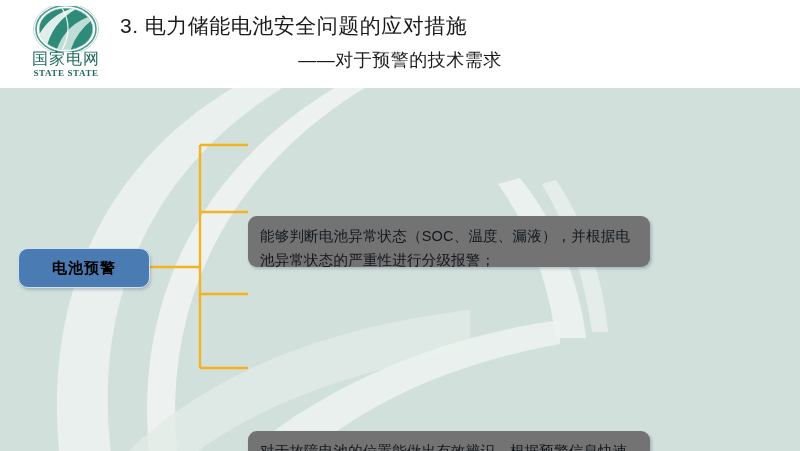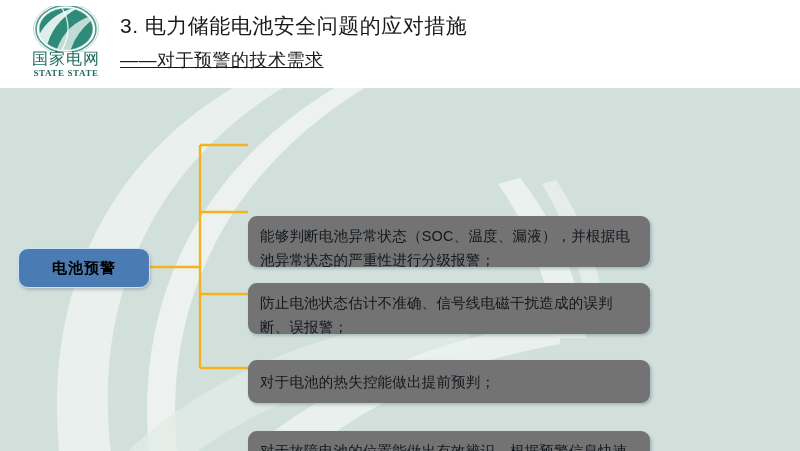--- a/index.html
+++ b/index.html
@@ -70,25 +70,25 @@
     font-size: 21px;
     color: #1a1a1a;
     letter-spacing: 0.5px;
     white-space: nowrap;
   }
   .title-sub {
     position: absolute;
     left: 120px;
     top: 48px;
     width: 560px;
+    text-align: center;
     font-size: 18px;
     color: #1a1a1a;
     letter-spacing: 0.5px;
     white-space: nowrap;
-    text-decoration: underline;
   }
 
   
   .canvas {
     position: absolute;
     left: 0; top: 88px;
     width: 800px;
     height: 363px;
     background: #d2e0dc;
     overflow: hidden;
@@ -221,26 +221,20 @@
     </svg>
 
     <div class="root-node">
       <span class="root-node-label">电池预警</span>
     </div>
 
     <div class="leaf l1">
       <span class="leaf-text">能够判断电池异常状态（SOC、温度、漏液），并根据电池异常状态的严重性进行分级报警；</span>
     </div>
 
-    <div class="leaf l2">
-      <span class="leaf-text">防止电池状态估计不准确、信号线电磁干扰造成的误判断、误报警；</span>
-    </div>
-
-    <div class="leaf l3">
-      <span class="leaf-text">对于电池的热失控能做出提前预判；</span>
-    </div>
+
 
     <div class="leaf l4">
       <span class="leaf-text">对于故障电池的位置能做出有效辨识，根据预警信息快速定位；</span>
     </div>
 
   </div>
 </div>
 
 </body></html>

